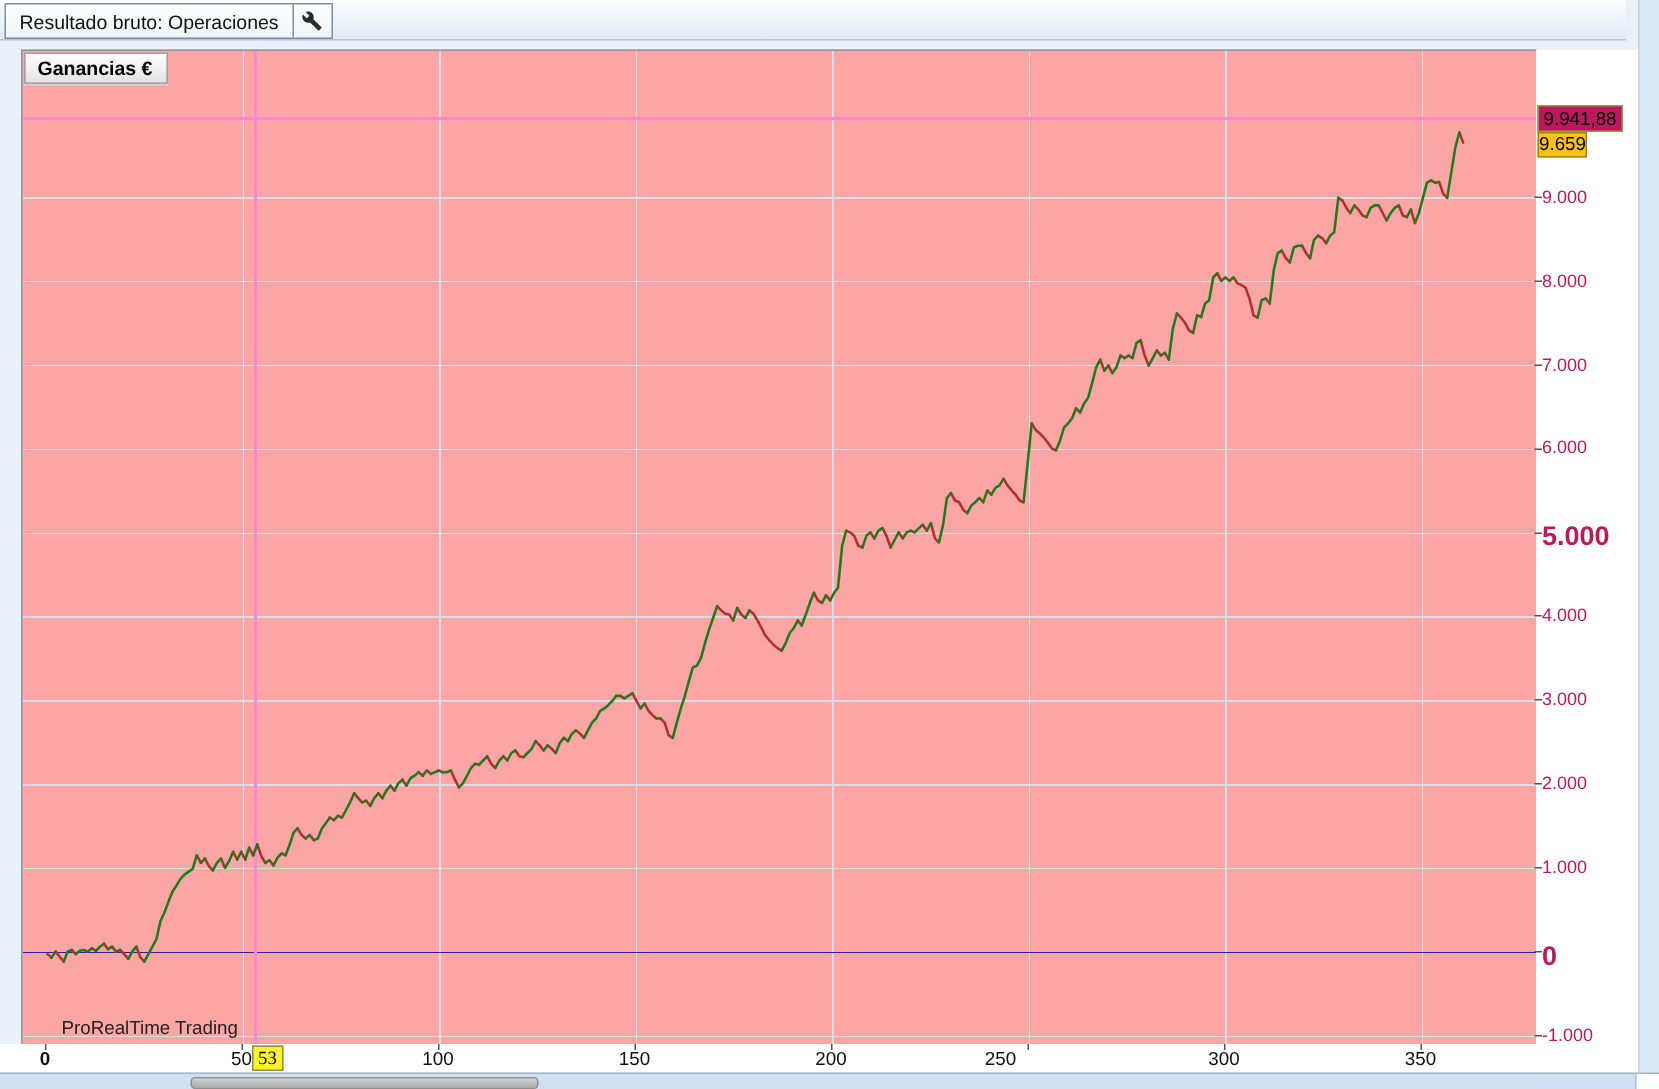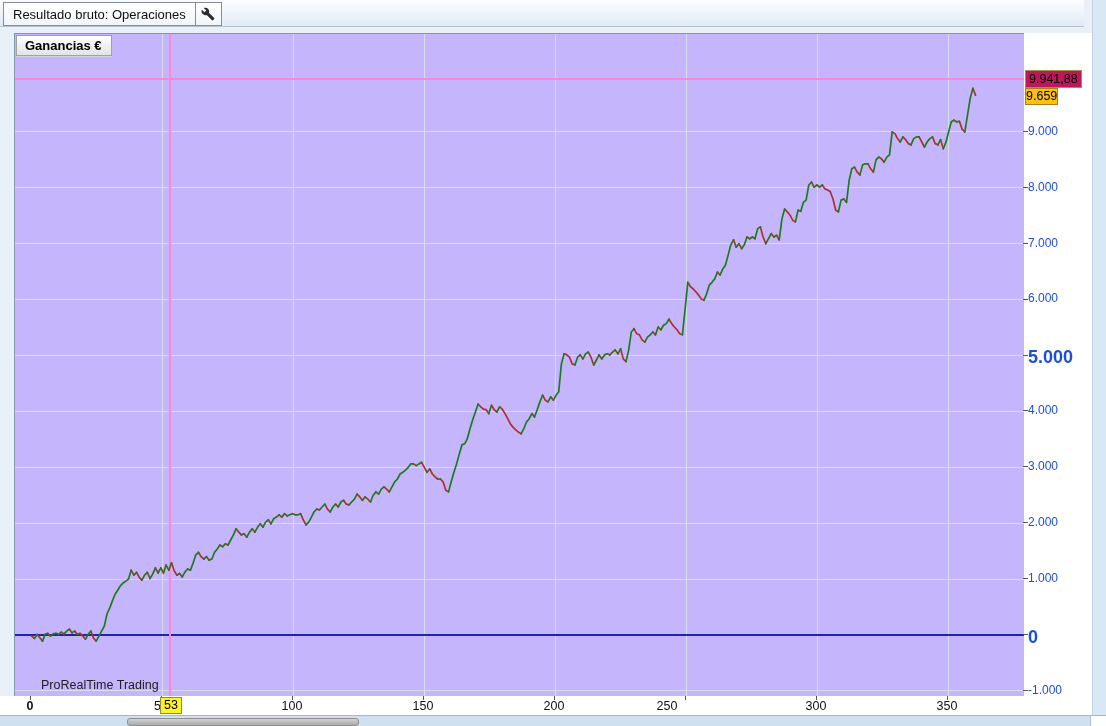--- a/index.html
+++ b/index.html
@@ -9,47 +9,47 @@
   
   #header{position:absolute;left:0;top:0;width:1084px;height:26px;
           background:linear-gradient(#fbfdff,#e0ebf6);border-bottom:1px solid #b6c4d2;}
   #result-tab{position:absolute;left:3px;top:2px;height:22px;display:flex;align-items:center;
           background:linear-gradient(#ffffff,#f1f5f9);border:1px solid #7d8fa0;cursor:default;}
   #result-tab .tab-label{padding:0 9px;font-size:13px;color:#111;white-space:nowrap;}
   #result-tab .tab-sep{width:1px;height:22px;background:#7d8fa0;}
   #result-tab .wrench{width:25px;height:22px;display:flex;align-items:center;justify-content:center;}
 
   
-  #plot{position:absolute;left:14px;top:33px;width:1009px;height:662px;background:#c4b5fd;
+  #plot{position:absolute;left:14px;top:33px;width:1009px;height:662px;background:#fca5a5;
         border:1px solid #8298aa;}
   #plot svg{position:absolute;left:0;top:0;}
   #legend-chip{position:absolute;left:1px;top:1px;z-index:5;
         background:linear-gradient(#ffffff,#e3e3e3);border:1px solid #9aa2aa;
         padding:2px 9px 2px 8px;font-size:13px;font-weight:bold;color:#000;box-shadow:0 1px 0 #cfd6dd;}
   #watermark{position:absolute;left:2px;top:644px;font-size:12.5px;color:#222;z-index:4;margin-left:24px;}
 
   
   #y-axis{position:absolute;left:1024px;top:33px;width:68px;height:683px;background:#fff;}
-  .ylab{position:absolute;left:1028px;font-size:12px;color:#1d4ed8;z-index:3;}
+  .ylab{position:absolute;left:1028px;font-size:12px;color:#be185d;z-index:3;}
   .ylab.bold{font-weight:bold;font-size:18px;}
   .ytick{position:absolute;left:1023px;width:5px;height:1px;background:#555;z-index:2;}
 
   
   #x-strip{position:absolute;left:0;top:696px;width:1092px;height:19px;background:#fff;}
   .xlab{position:absolute;top:699px;transform:translateX(-50%);font-size:12.5px;color:#111;z-index:3;}
   .xlab.bold{font-weight:bold;}
   .xtick{position:absolute;top:696px;width:1px;height:4px;background:#555;z-index:2;}
 
   
   #cursor-y-chip{position:absolute;left:1025px;top:70px;z-index:6;background:#be185d;
         border:1px solid #99993f;padding:0 3px;font-size:12.5px;color:#000;height:16px;line-height:16px;}
   #last-value-chip{position:absolute;left:1025px;top:88px;z-index:6;background:#fdc113;
         border:1px solid #a8811c;padding:0 0;font-size:12.5px;color:#000;height:15px;line-height:15px;}
-  #cursor-x-chip{position:absolute;left:160px;top:697px;z-index:6;background:#fdf32c;
-        border:1px solid #8d8d3a;padding:0 3px;font-size:12.5px;color:#000;height:15px;line-height:15px;}
+  #cursor-x-chip{position:absolute;left:168px;top:697px;z-index:6;background:#fdf32c;
+        border:1px solid #8d8d3a;padding:0 3px;font-size:12.5px;color:#000;height:15px;line-height:15px;font-family:Liberation Serif, serif;}
 
   
   #right-strip{position:absolute;left:1092px;top:0;width:14px;height:715px;background:#d9e8f5;
         border-left:1px solid #c2d4e4;}
   #bottom-band{position:absolute;left:0;top:715px;width:1106px;height:11px;background:#cfe1f1;
         border-top:1px solid #a5b8c8;box-sizing:border-box;}
   #hscroll-thumb{position:absolute;left:127px;top:718px;width:230px;height:6px;
         background:linear-gradient(#d2d2d2,#ababab);border:1px solid #8f8f8f;border-radius:3px;z-index:2;}
   #corner-box{position:absolute;left:1090px;top:716px;width:16px;height:10px;background:#fdfeff;
         border-left:1px solid #aebecb;}

